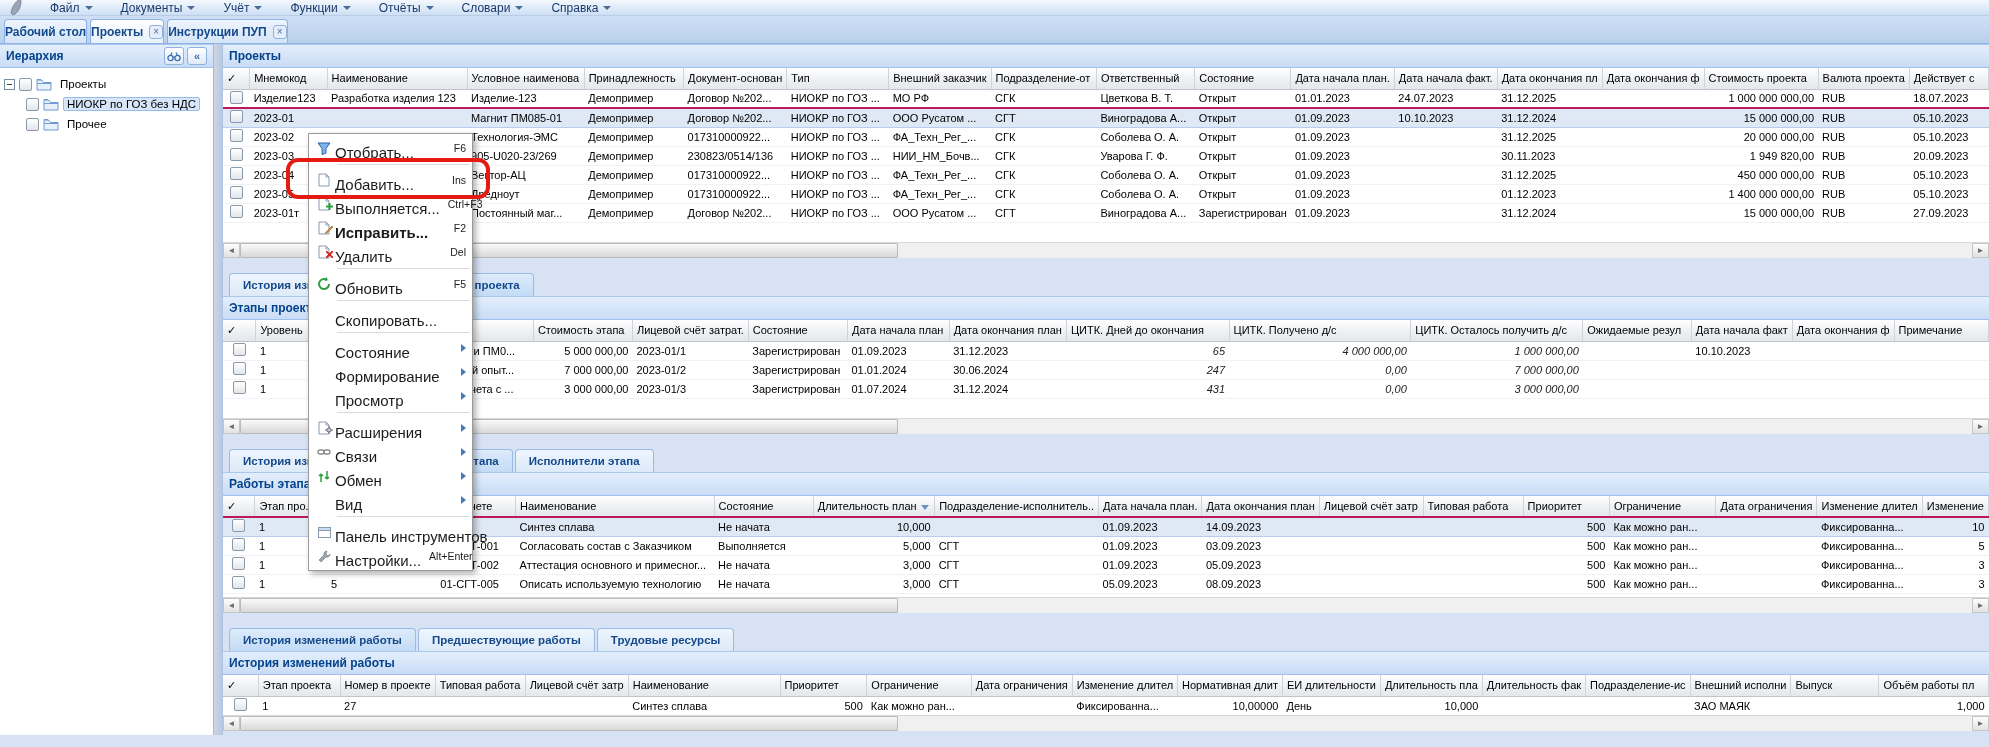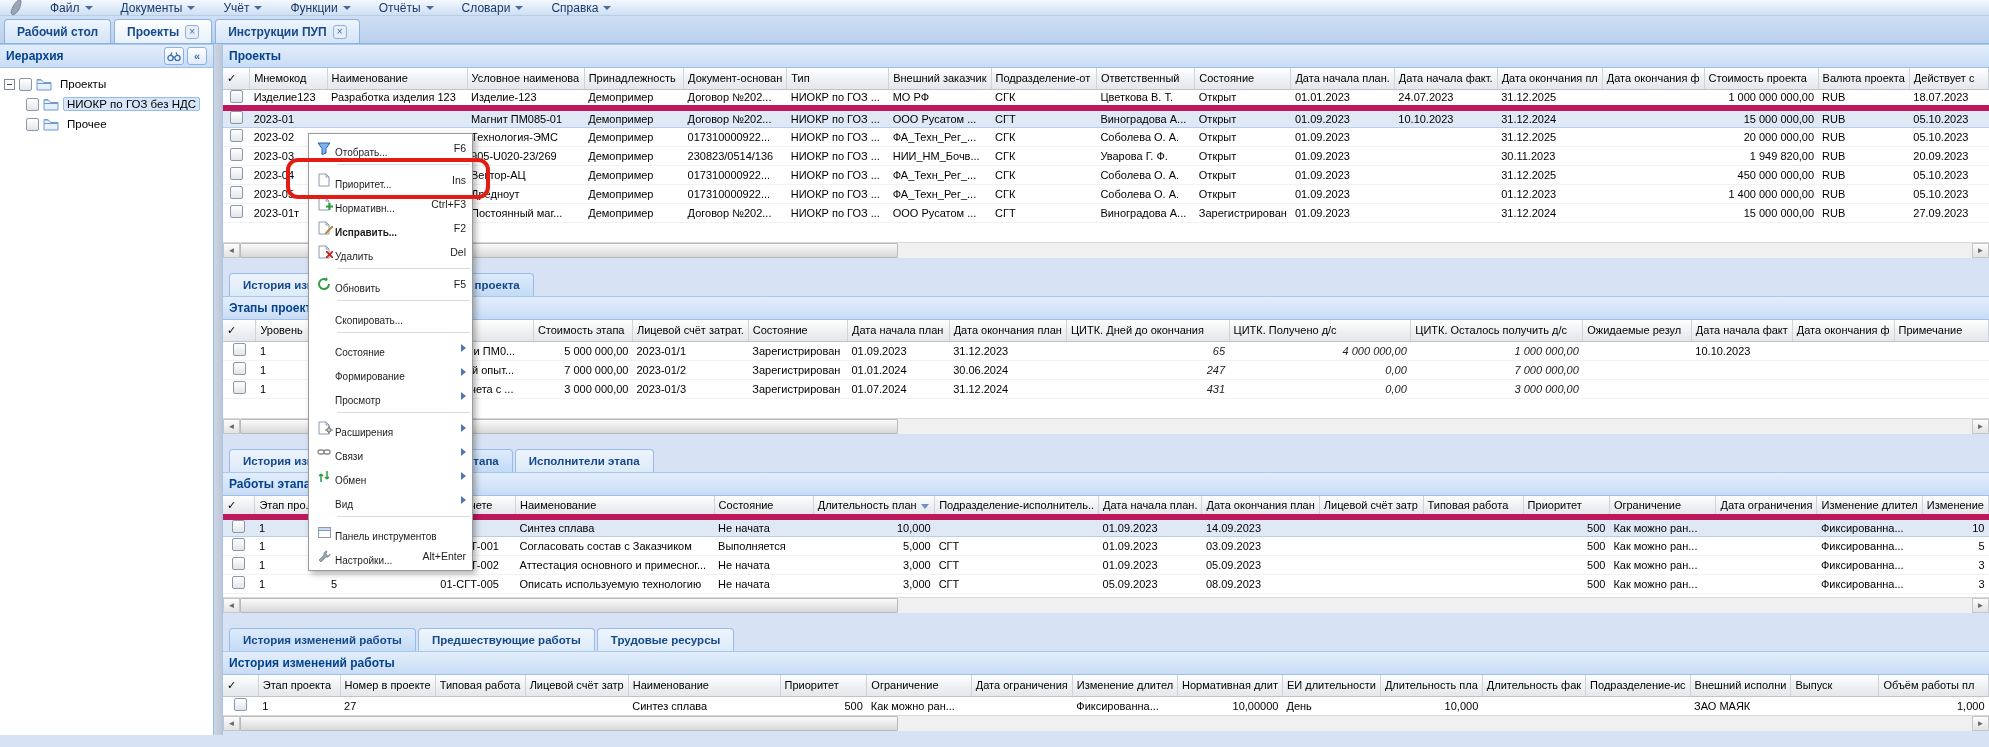--- a/index.html
+++ b/index.html
@@ -18,21 +18,21 @@
              font-size:12px; cursor:default; border-radius:3px; }
   .caret { width:0; height:0; border-left:4px solid transparent; border-right:4px solid transparent;
            border-top:4px solid #4a6a9a; display:inline-block; }
   #app-logo { width:22px; height:20px; margin-right:6px; display:inline-block; }
   
   #tabstrip {
     height:28px; background:linear-gradient(#cfe0f5,#b9cfec);
     border-bottom:1px solid #8db2e3; display:flex; align-items:flex-end; padding-left:4px; gap:3px;
   }
   .ttab {
-    height:24px; display:flex; align-items:center; gap:6px; padding:0 12px;
+    height:24px; display:flex; align-items:center; gap:6px; padding:0 0;
     border:1px solid #8db2e3; border-bottom:none; border-radius:4px 4px 0 0;
     background:linear-gradient(#eef5fd,#d4e4f7); color:#15498b; font-weight:bold; font-size:12px;
   }
   .ttab.active { background:linear-gradient(#fdfeff,#e8f1fb); }
   .tclose {
     width:14px; height:14px; border:1px solid #8fb1dd; border-radius:3px; background:#e6eefb;
     color:#4a6a9a; font-size:10px; line-height:12px; text-align:center; font-weight:normal;
   }
   
   #layout { display:flex; height:691px; }
@@ -71,21 +71,21 @@
   
   .grid-vp { overflow:hidden; background:#fff; position:relative; }
   table.grid { border-collapse:collapse; table-layout:fixed; }
   table.grid th {
     height:21px; background:linear-gradient(#ffffff,#eef0f3 55%,#e4e7eb);
     border-right:1px solid #d0d4da; border-bottom:1px solid #bfc4cb;
     font-weight:normal; text-align:left; padding:0 4px; font-size:11px; white-space:nowrap; overflow:hidden;
   }
   table.grid td { height:19px; padding:0 4px; white-space:nowrap; overflow:hidden; font-size:11px;
                   border-bottom:1px solid #f1f2f4; }
-  tr.sel td { background:#dfe8f5; border-top:6px solid #be185d; border-bottom:1px solid #b9cdee; }
+  tr.sel td { background:#dfe8f5; border-top:2px solid #be185d; border-bottom:1px solid #b9cdee; }
   td.r, th.r { text-align:right; }
   td.i { font-style:italic; color:#222; }
   th.chk, td.chk { text-align:center; padding:0; }
   .sort-arrow { width:0; height:0; display:inline-block; margin-left:4px; vertical-align:middle;
                 border-left:4px solid transparent; border-right:4px solid transparent; border-top:5px solid #6f8fc0; }
   
   .hscroll { height:16px; flex:0 0 16px; background:#f0f0f0; border-top:1px solid #d9d9d9;
              display:flex; align-items:stretch; }
   .sb-btn { width:17px; background:linear-gradient(#fdfdfd,#e2e2e2); border:1px solid #c6c6c6;
             color:#6a6a6a; font-size:8px; display:flex; align-items:center; justify-content:center; }
@@ -93,21 +93,21 @@
   .sb-thumb { position:absolute; top:0; bottom:0; left:0; width:38%;
               background:linear-gradient(#fafafa,#d8d8d8); border:1px solid #b9b9b9; border-radius:1px; }
   
   #context-menu {
     position:absolute; left:308px; top:133px; width:165px;
     background:#fff; border:1px solid #9a9a9a; box-shadow:3px 3px 6px rgba(0,0,0,.3);
     padding:2px 0; z-index:50;
   }
   .mi { height:24px; display:flex; align-items:center; padding:0 6px 0 4px; cursor:default; }
   .mi-icon { width:22px; flex:0 0 22px; display:flex; align-items:center; justify-content:center; }
-  .mi-label { flex:1; font-size:10px; color:#1c1c1c; white-space:nowrap;margin-top:8px; }
+  .mi-label { flex:1; font-size:15px; color:#1c1c1c; white-space:nowrap;margin-top:8px; }
   .mi-label.b { font-weight:bold; }
   .mi-short { font-size:10.5px; color:#1c1c1c; margin-left:8px; }
   .mi-arrow { width:0; height:0; border-top:4px solid transparent; border-bottom:4px solid transparent;
               border-left:5px solid #4a79b8; margin-left:6px; }
   .msep-wrap { height:8px; display:flex; align-items:center; }
   .msep-wrap .line { height:1px; background:#dadada; flex:1; margin-left:28px; margin-right:2px; }
   
   #annotation {
     position:absolute; left:286px; top:158px; width:204px; height:41px;
     border:4px solid #e41b13; border-radius:12px; z-index:60; pointer-events:none;
@@ -802,34 +802,34 @@
     <div class="msep-wrap">
       <div class="line"></div>
     </div>
     <div class="mi">
       <span class="mi-icon" style="position: relative;">
         <svg width="12" height="14" viewBox="0 0 12 14">
           <path d="M1 1 h7 l3 3 v9 h-10 Z" fill="#fff" stroke="#8a9bb0"></path>
           <path d="M8 1 v3 h3" fill="none" stroke="#8a9bb0"></path>
         </svg>
       </span>
-      <span class="mi-label">Приоритет...</span>
+      <span class="mi-label">Добавить...</span>
       <span class="mi-short">Ins</span>
     </div>
     <div class="mi">
       <span class="mi-icon" style="position: relative;">
         <svg width="12" height="14" viewBox="0 0 12 14">
           <path d="M1 1 h7 l3 3 v9 h-10 Z" fill="#fff" stroke="#8a9bb0"></path>
           <path d="M8 1 v3 h3" fill="none" stroke="#8a9bb0"></path>
         </svg>
         <span style="position: absolute; right: 2px; bottom: 1px; line-height: 0;"><svg width="7" height="7" viewBox="0 0 7 7">
             <path d="M3.5 0 v7 M0 3.5 h7" stroke="#2e9e3e" stroke-width="2"></path>
           </svg></span>
       </span>
-      <span class="mi-label">Нормативн...</span>
+      <span class="mi-label">Выполняется...</span>
       <span class="mi-short">Ctrl+F3</span>
     </div>
     <div class="mi">
       <span class="mi-icon" style="position: relative;">
         <svg width="12" height="14" viewBox="0 0 12 14">
           <path d="M1 1 h7 l3 3 v9 h-10 Z" fill="#fff" stroke="#8a9bb0"></path>
           <path d="M8 1 v3 h3" fill="none" stroke="#8a9bb0"></path>
         </svg>
         <span style="position: absolute; right: 2px; bottom: 1px; line-height: 0;"><svg width="8" height="8" viewBox="0 0 8 8">
             <path d="M0 8 L2 7 L8 1 L7 0 L1 6 Z" fill="#d98a2b" stroke="#8a5a18" stroke-width="0.5"></path>

